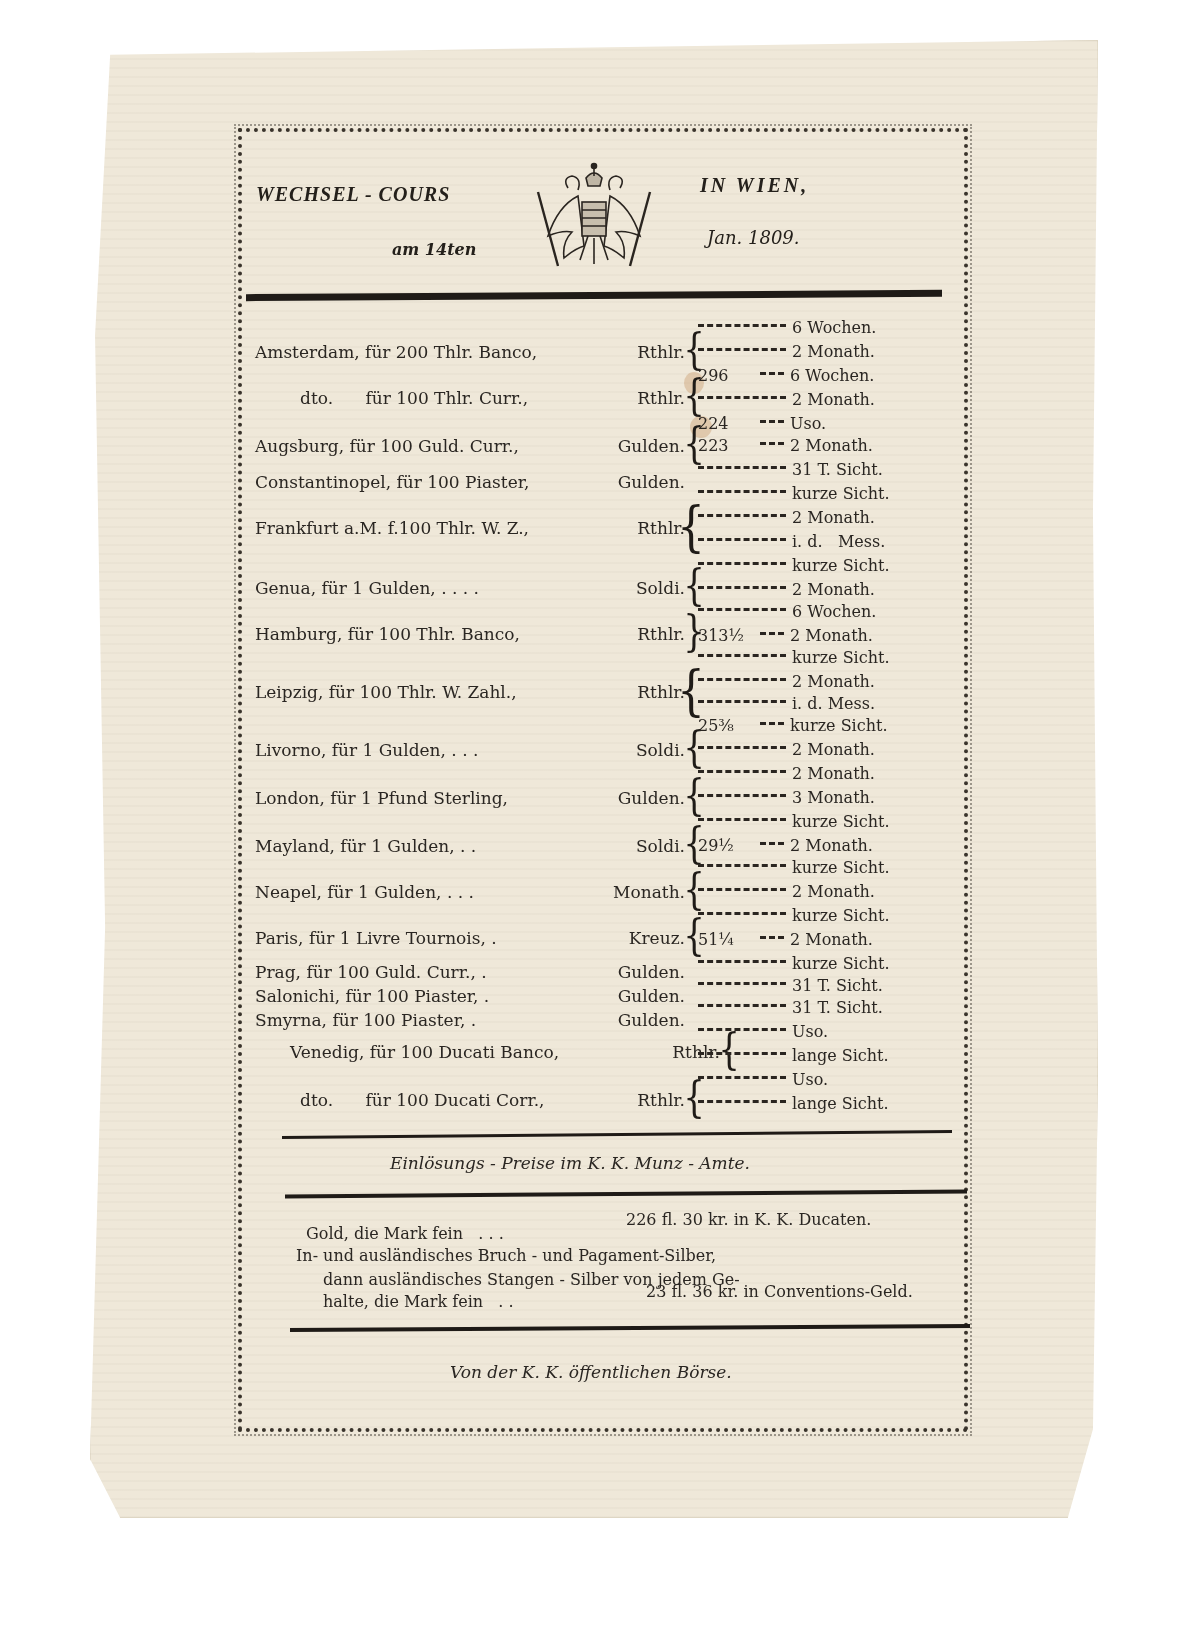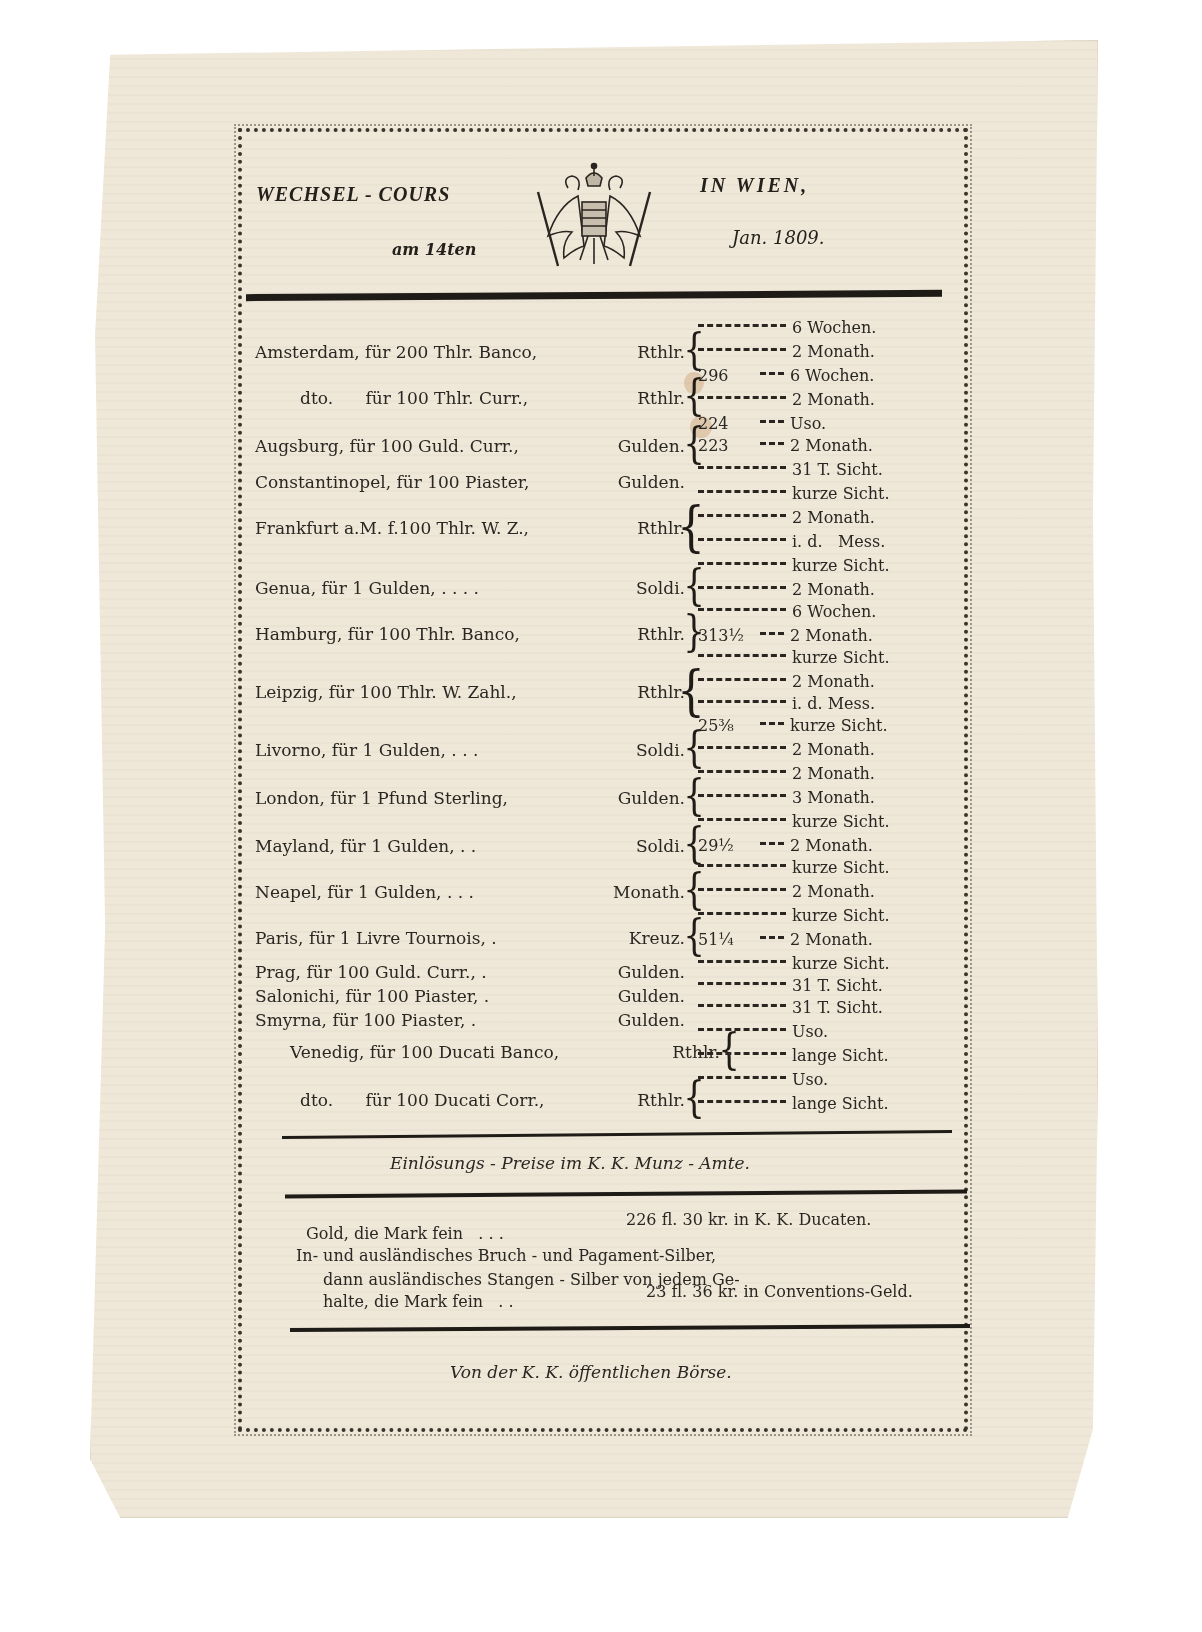--- a/index.html
+++ b/index.html
@@ -10,21 +10,21 @@
          box-shadow:0 0 0 1px #e2dac8 inset;}
   .paper::after{content:"";position:absolute;inset:0;
          background:repeating-linear-gradient(0deg,rgba(120,110,90,0.04) 0 2px,transparent 2px 9px);}
   .frame{position:absolute;left:238px;top:128px;width:722px;height:1296px;
          border:4px dotted #3a342c;}
   .frame::before{content:"";position:absolute;inset:-8px;border:2px dotted rgba(58,52,44,0.45);}
   .hdr{position:absolute;font-style:italic;font-weight:bold;color:#24201b;}
   .title-l{left:256px;top:183px;font-size:20px;letter-spacing:1px;font-family:"Liberation Serif",serif;}
   .title-r{left:700px;top:174px;font-size:20px;letter-spacing:3px;font-family:"Liberation Serif",serif;}
   .date-l{left:392px;top:240px;font-size:16px;font-weight:bold;}
-  .date-r{left:732px;top:227px;font-size:18px;font-weight:normal;}
+  .date-r{left:707px;top:227px;font-size:18px;font-weight:normal;}
   .crest{position:absolute;left:528px;top:156px;width:132px;height:120px;}
   .rule{position:absolute;background:#1f1b17;}
   .rule.thick{left:246px;top:292px;width:696px;height:7px;transform:rotate(-0.35deg);}
   .rule.r2{left:282px;top:1133px;width:670px;height:3px;transform:rotate(-0.5deg);}
   .rule.r3{left:285px;top:1192px;width:682px;height:4px;transform:rotate(-0.4deg);}
   .rule.r4{left:290px;top:1326px;width:680px;height:4px;transform:rotate(-0.35deg);}
   .row{position:absolute;left:255px;width:450px;font-size:17px;white-space:nowrap;}
   .row .city{display:inline-block;}
   .row .unit{position:absolute;right:20px;}
   .brace{position:absolute;right:0px;font-size:34px;line-height:1;transform:scaleY(1.25);color:#1f1b17;font-family:"DejaVu Serif",serif;}

